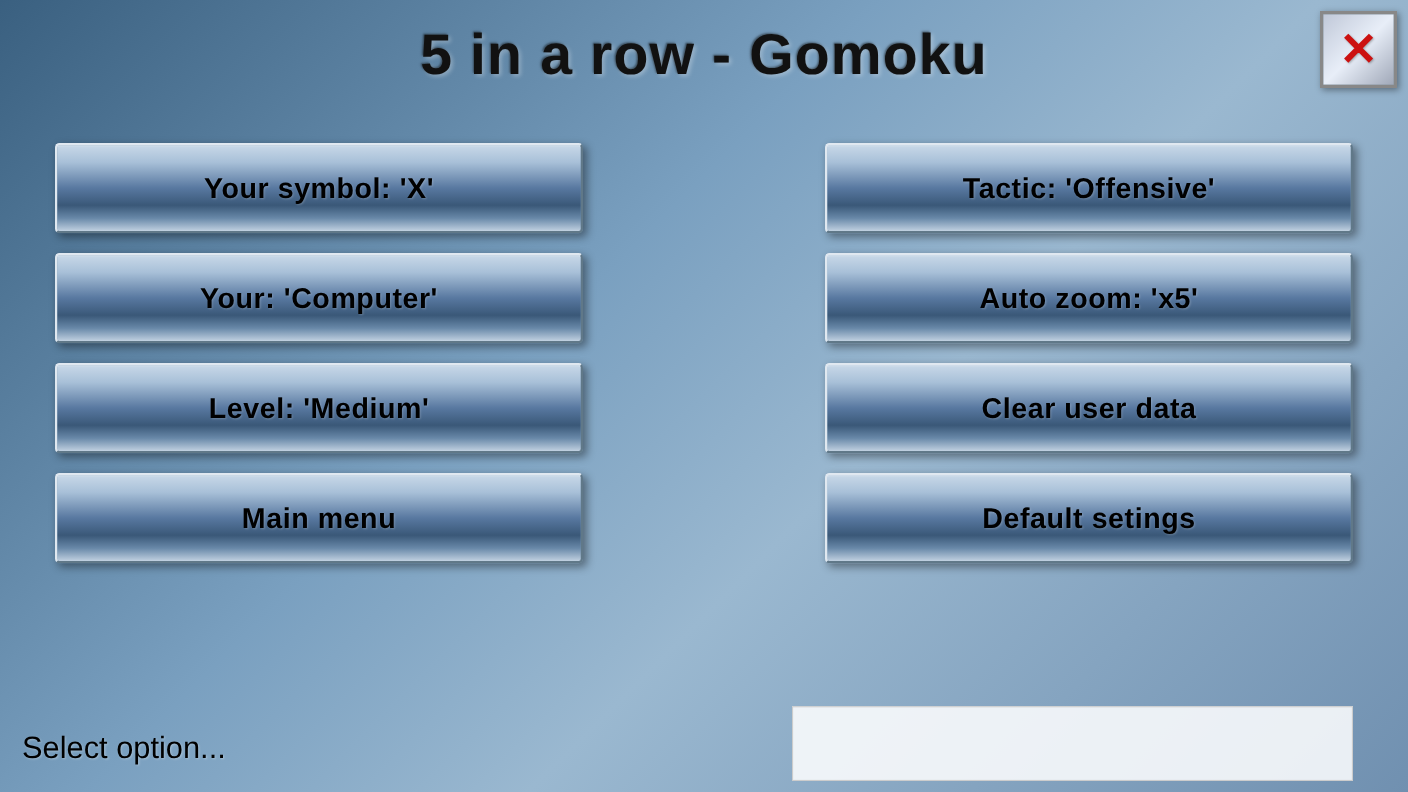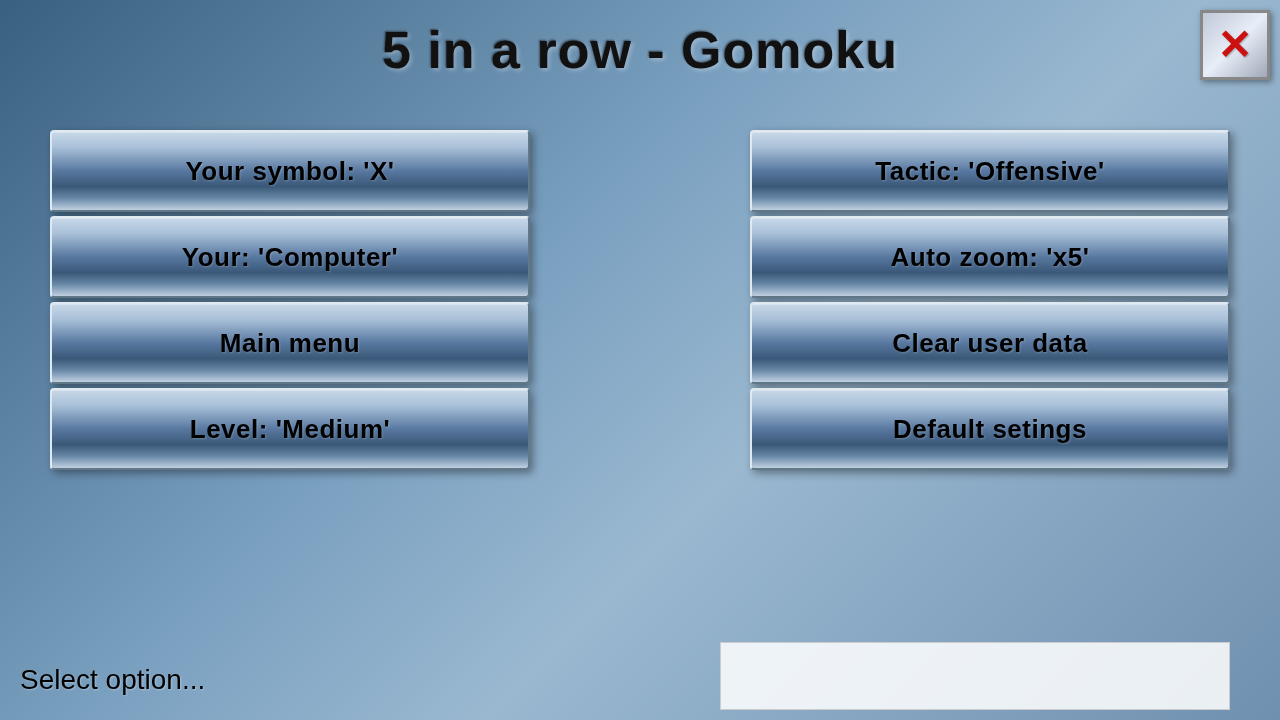--- a/index.html
+++ b/index.html
@@ -50,21 +50,21 @@
       display: flex;
       flex-direction: row;
       justify-content: space-between;
       padding: 30px 50px 0 50px;
       margin-top: 20px;
     }
 
     .column {
       display: flex;
       flex-direction: column;
-      gap: 4px;
+      gap: 18px;
       width: 480px;
     }
 
     .game-btn {
       width: 480px;
       height: 82px;
       background: linear-gradient(180deg, #c8d8e8 0%, #a8c0d8 20%, #5878a0 50%, #3a5878 70%, #6888a8 85%, #c0d0e0 100%);
       border: 2px solid #aab8c8;
       border-top-color: #e0e8f0;
       border-left-color: #e0e8f0;
@@ -126,24 +126,24 @@
 <div id="main-layout">
 
   <div class="column">
     <button class="game-btn">
       <span>Your symbol: 'X'</span>
     </button>
     <button class="game-btn">
       <span>Your: 'Computer'</span>
     </button>
     <button class="game-btn">
-      <span>Main menu</span>
+      <span>Level: 'Medium'</span>
     </button>
     <button class="game-btn">
-      <span>Level: 'Medium'</span>
+      <span>Main menu</span>
     </button>
   </div>
 
   <div class="column">
     <button class="game-btn">
       <span>Tactic: 'Offensive'</span>
     </button>
     <button class="game-btn">
       <span>Auto zoom: 'x5'</span>
     </button>

